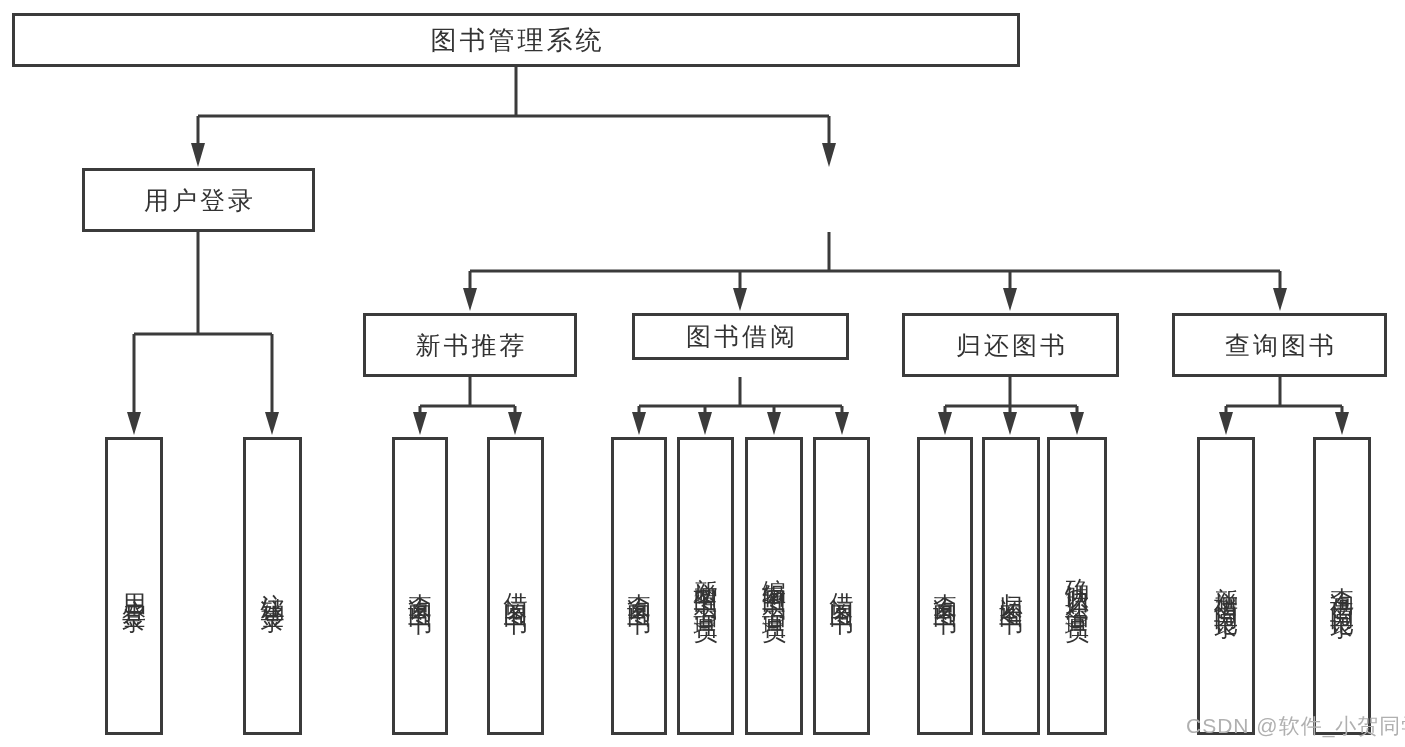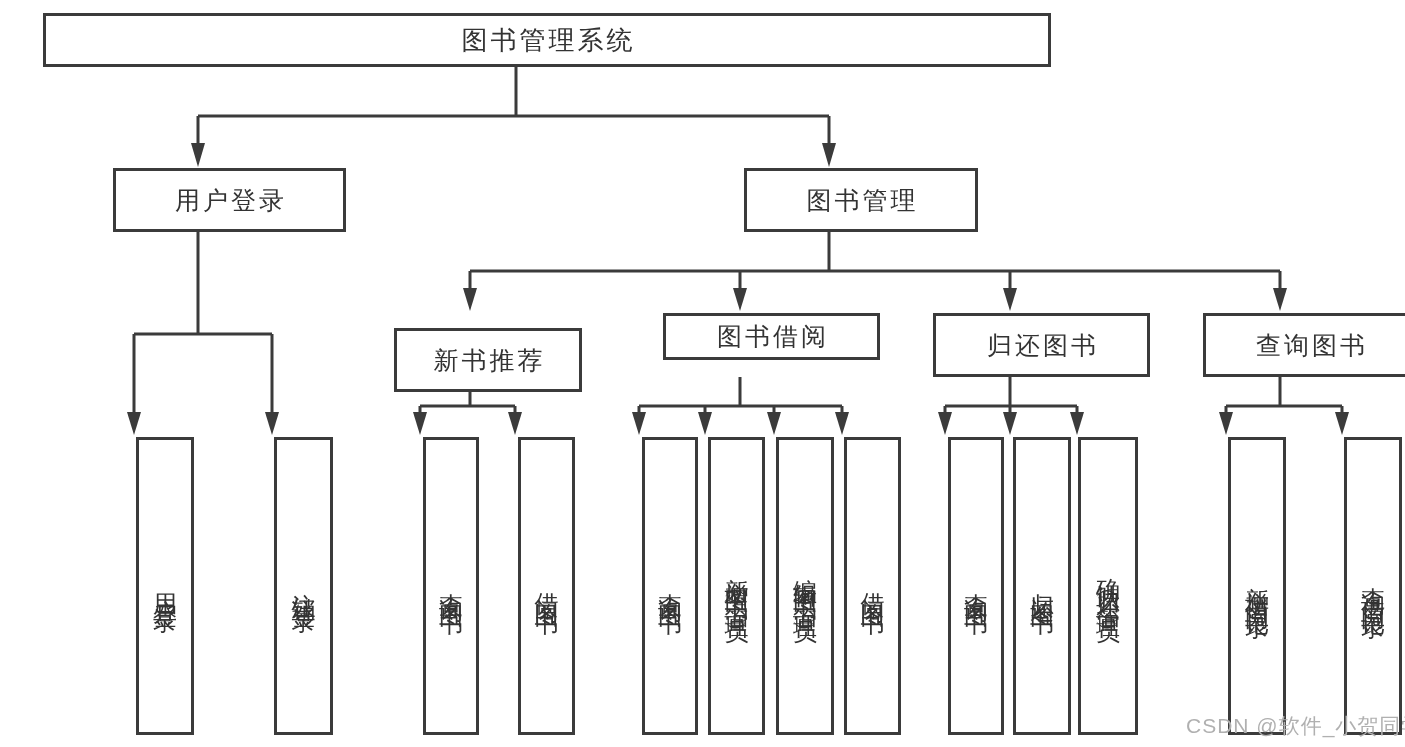--- a/index.html
+++ b/index.html
@@ -3,21 +3,21 @@
 <meta charset="utf-8">
 <style>
   html,body{margin:0;padding:0;background:#ffffff;}
   .canvas{
     position:relative;width:1405px;height:747px;background:#ffffff;overflow:hidden;
     font-family:"Liberation Sans","DejaVu Sans",sans-serif;
   }
   .wires{position:absolute;left:0;top:0;width:1405px;height:747px;z-index:1;}
   .node{
     position:absolute;box-sizing:border-box;border:3px solid #3b3b3b;background:#ffffff;
-    display:flex;align-items:center;justify-content:center;color:#333333;z-index:2;margin-left:31px;
+    display:flex;align-items:center;justify-content:center;color:#333333;z-index:2;
   }
   .h-node{font-size:25px;letter-spacing:3px;text-indent:3px;white-space:nowrap;font-weight:500;}
   .root-node{font-size:26px;}
   .v-node span{
     writing-mode:vertical-rl;text-orientation:mixed;
     font-size:24px;letter-spacing:6px;line-height:1;font-weight:500;white-space:nowrap;
   }
   .watermark{
     position:absolute;z-index:3;color:#b0b0b0;font-size:21px;letter-spacing:1px;
     white-space:nowrap;
@@ -62,23 +62,22 @@
     <polygon points="1070,412 1084,412 1077,435"></polygon>
 
     <path d="M1280,377 V406 M1226,406 H1342 M1226,406 V414 M1342,406 V414"></path>
     <polygon points="1219,412 1233,412 1226,435"></polygon>
     <polygon points="1335,412 1349,412 1342,435"></polygon>
   </svg>
 
   <div class="node h-node root-node" style="left:12px;top:13px;width:1008px;height:54px">图书管理系统</div>
 
   <div class="node h-node" style="left:82px;top:168px;width:233px;height:64px">用户登录</div>
-  <div class="node h-node" style="left:713px;top:168px;width:234px;height:64px">图书管理</div>
 
-  <div class="node h-node" style="left:363px;top:328px;width:188px;height:64px">新书推荐</div>
+  <div class="node h-node" style="left:363px;top:313px;width:214px;height:64px">新书推荐</div>
   <div class="node h-node" style="left:632px;top:313px;width:217px;height:47px">图书借阅</div>
   <div class="node h-node" style="left:902px;top:313px;width:217px;height:64px">归还图书</div>
   <div class="node h-node" style="left:1172px;top:313px;width:215px;height:64px">查询图书</div>
 
   <div class="node v-node" style="left:105px;top:437px;width:58px;height:298px">
     <span>用户登录</span>
   </div>
   <div class="node v-node" style="left:243px;top:437px;width:59px;height:298px">
     <span>注销登录</span>
   </div>

